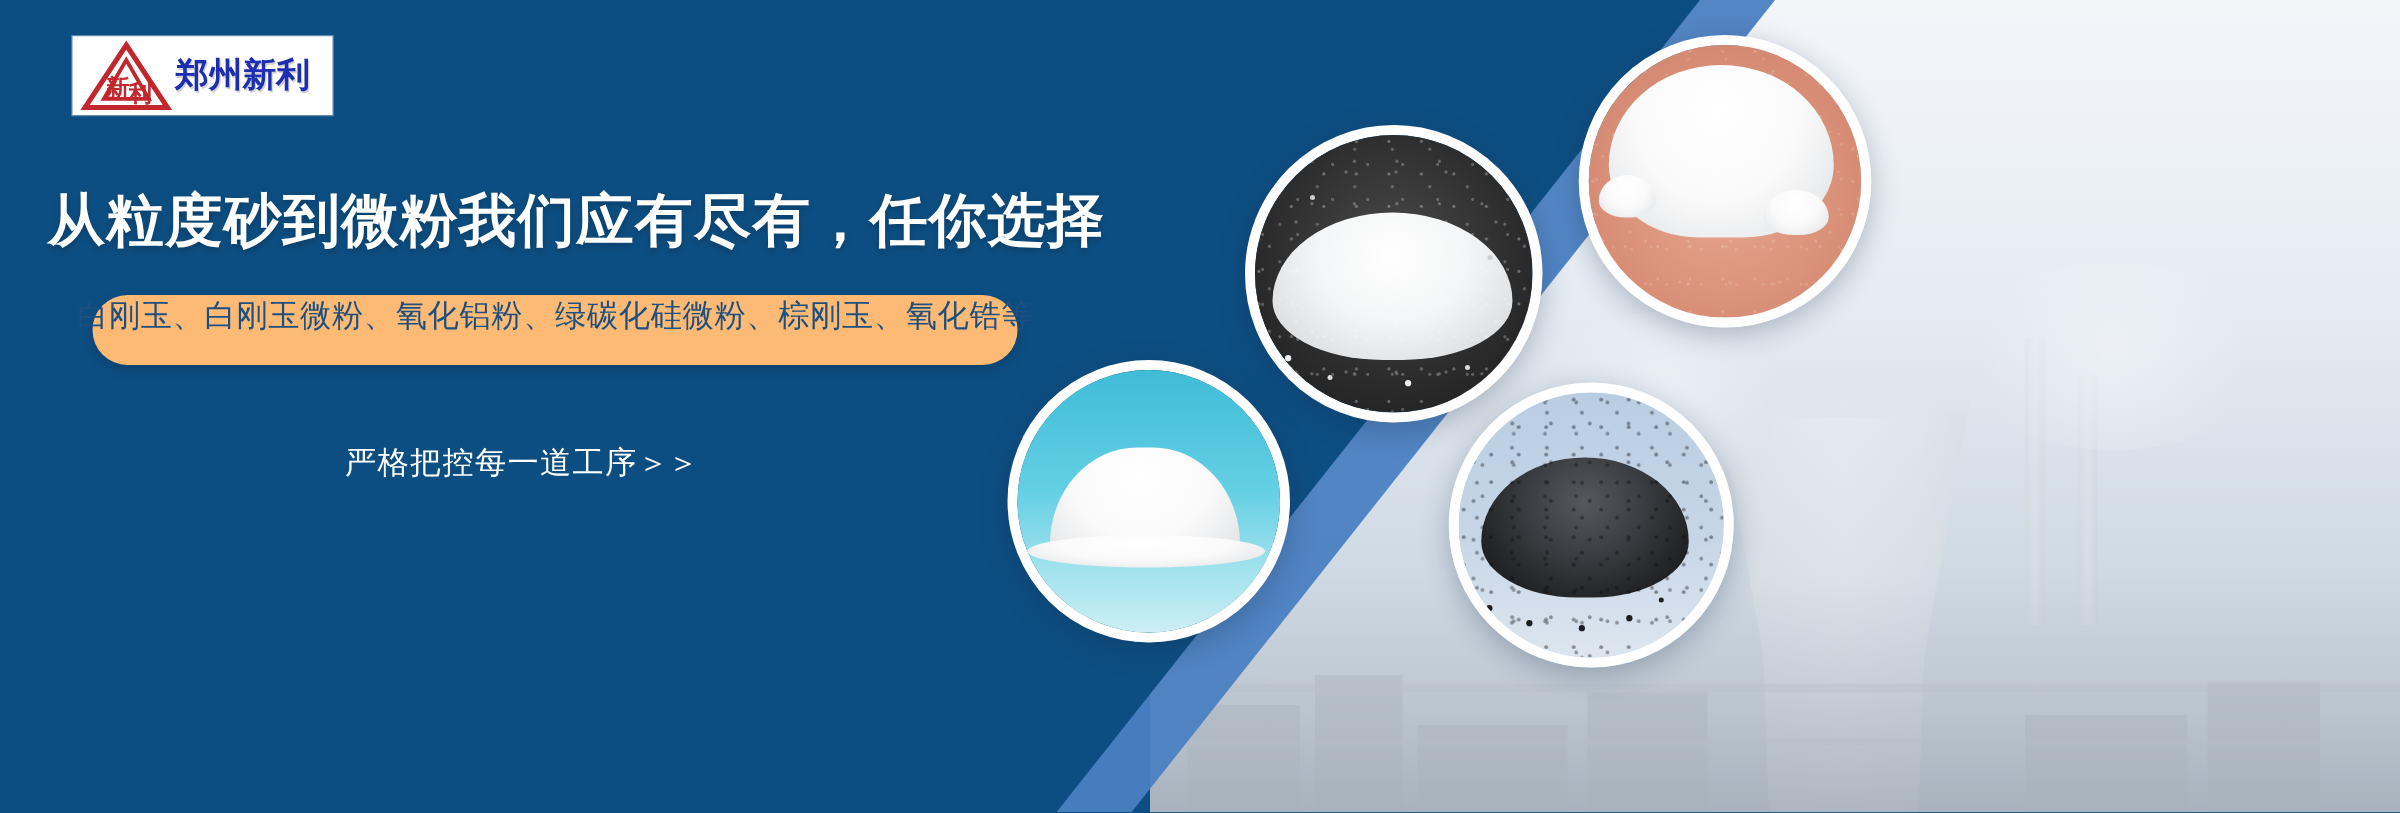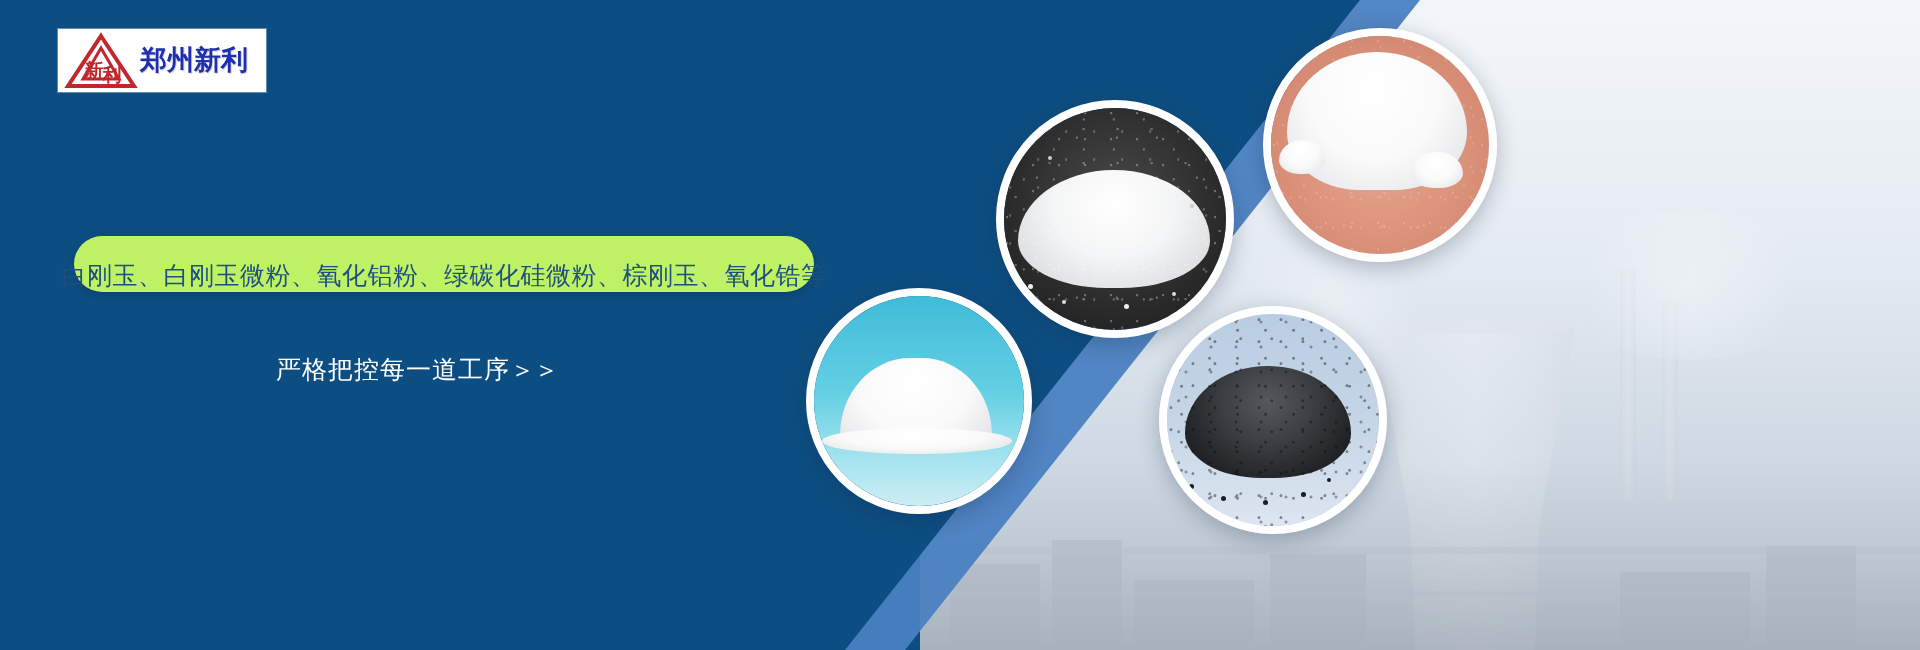--- a/index.html
+++ b/index.html
@@ -85,21 +85,21 @@
   .headline{
     position:absolute;left:38px;top:146px;
     font-family:"DejaVu Sans","Liberation Sans",sans-serif;
     font-size:46px;font-weight:bold;color:#ffffff;
     letter-spacing:1px;white-space:nowrap;
     text-shadow:0 2px 5px rgba(0,0,0,.22);
   }
   .pill{
     position:absolute;left:74px;top:236px;
     width:740px;height:56px;border-radius:28px;
-    background:#bef264;display:flex;align-items:flex-end;justify-content:center;
+    background:#fdba74;display:flex;align-items:flex-start;justify-content:center;
     box-shadow:0 3px 10px rgba(0,0,0,.18);
   }
   .pill-text{
     font-family:"DejaVu Sans","Liberation Sans",sans-serif;
     font-size:25px;color:#1d4f80;letter-spacing:.5px;white-space:nowrap;
   }
   .tagline{
     position:absolute;left:276px;top:326px;
     font-family:"DejaVu Sans","Liberation Sans",sans-serif;
     font-size:25px;color:#ffffff;letter-spacing:1px;white-space:nowrap;margin-top:27px;
@@ -228,20 +228,21 @@
       <svg width="74" height="60" viewBox="0 0 74 60" aria-hidden="true">
         <polygon points="37,5 70,55 4,55" fill="none" stroke="#c1272d" stroke-width="4"></polygon>
         <polygon points="37,17 55,48 19,48" fill="none" stroke="#c1272d" stroke-width="3"></polygon>
         <text x="30" y="46" font-family="DejaVu Sans, sans-serif" font-size="19" font-weight="bold" fill="#c1272d" text-anchor="middle">新</text>
         <text x="48" y="50" font-family="DejaVu Sans, sans-serif" font-size="19" font-weight="bold" fill="#c1272d" text-anchor="middle">利</text>
       </svg>
     </div>
     <div class="logo-cn">郑州新利</div>
   </div>
 
+  <div class="headline">从粒度砂到微粉我们应有尽有，任你选择</div>
 
   <div class="pill">
     <div class="pill-text">白刚玉、白刚玉微粉、氧化铝粉、绿碳化硅微粉、棕刚玉、氧化锆等</div>
   </div>
 
   <div class="tagline">
     <span>严格把控每一道工序</span><span class="arrows">＞＞</span>
   </div>
 
 </div>

